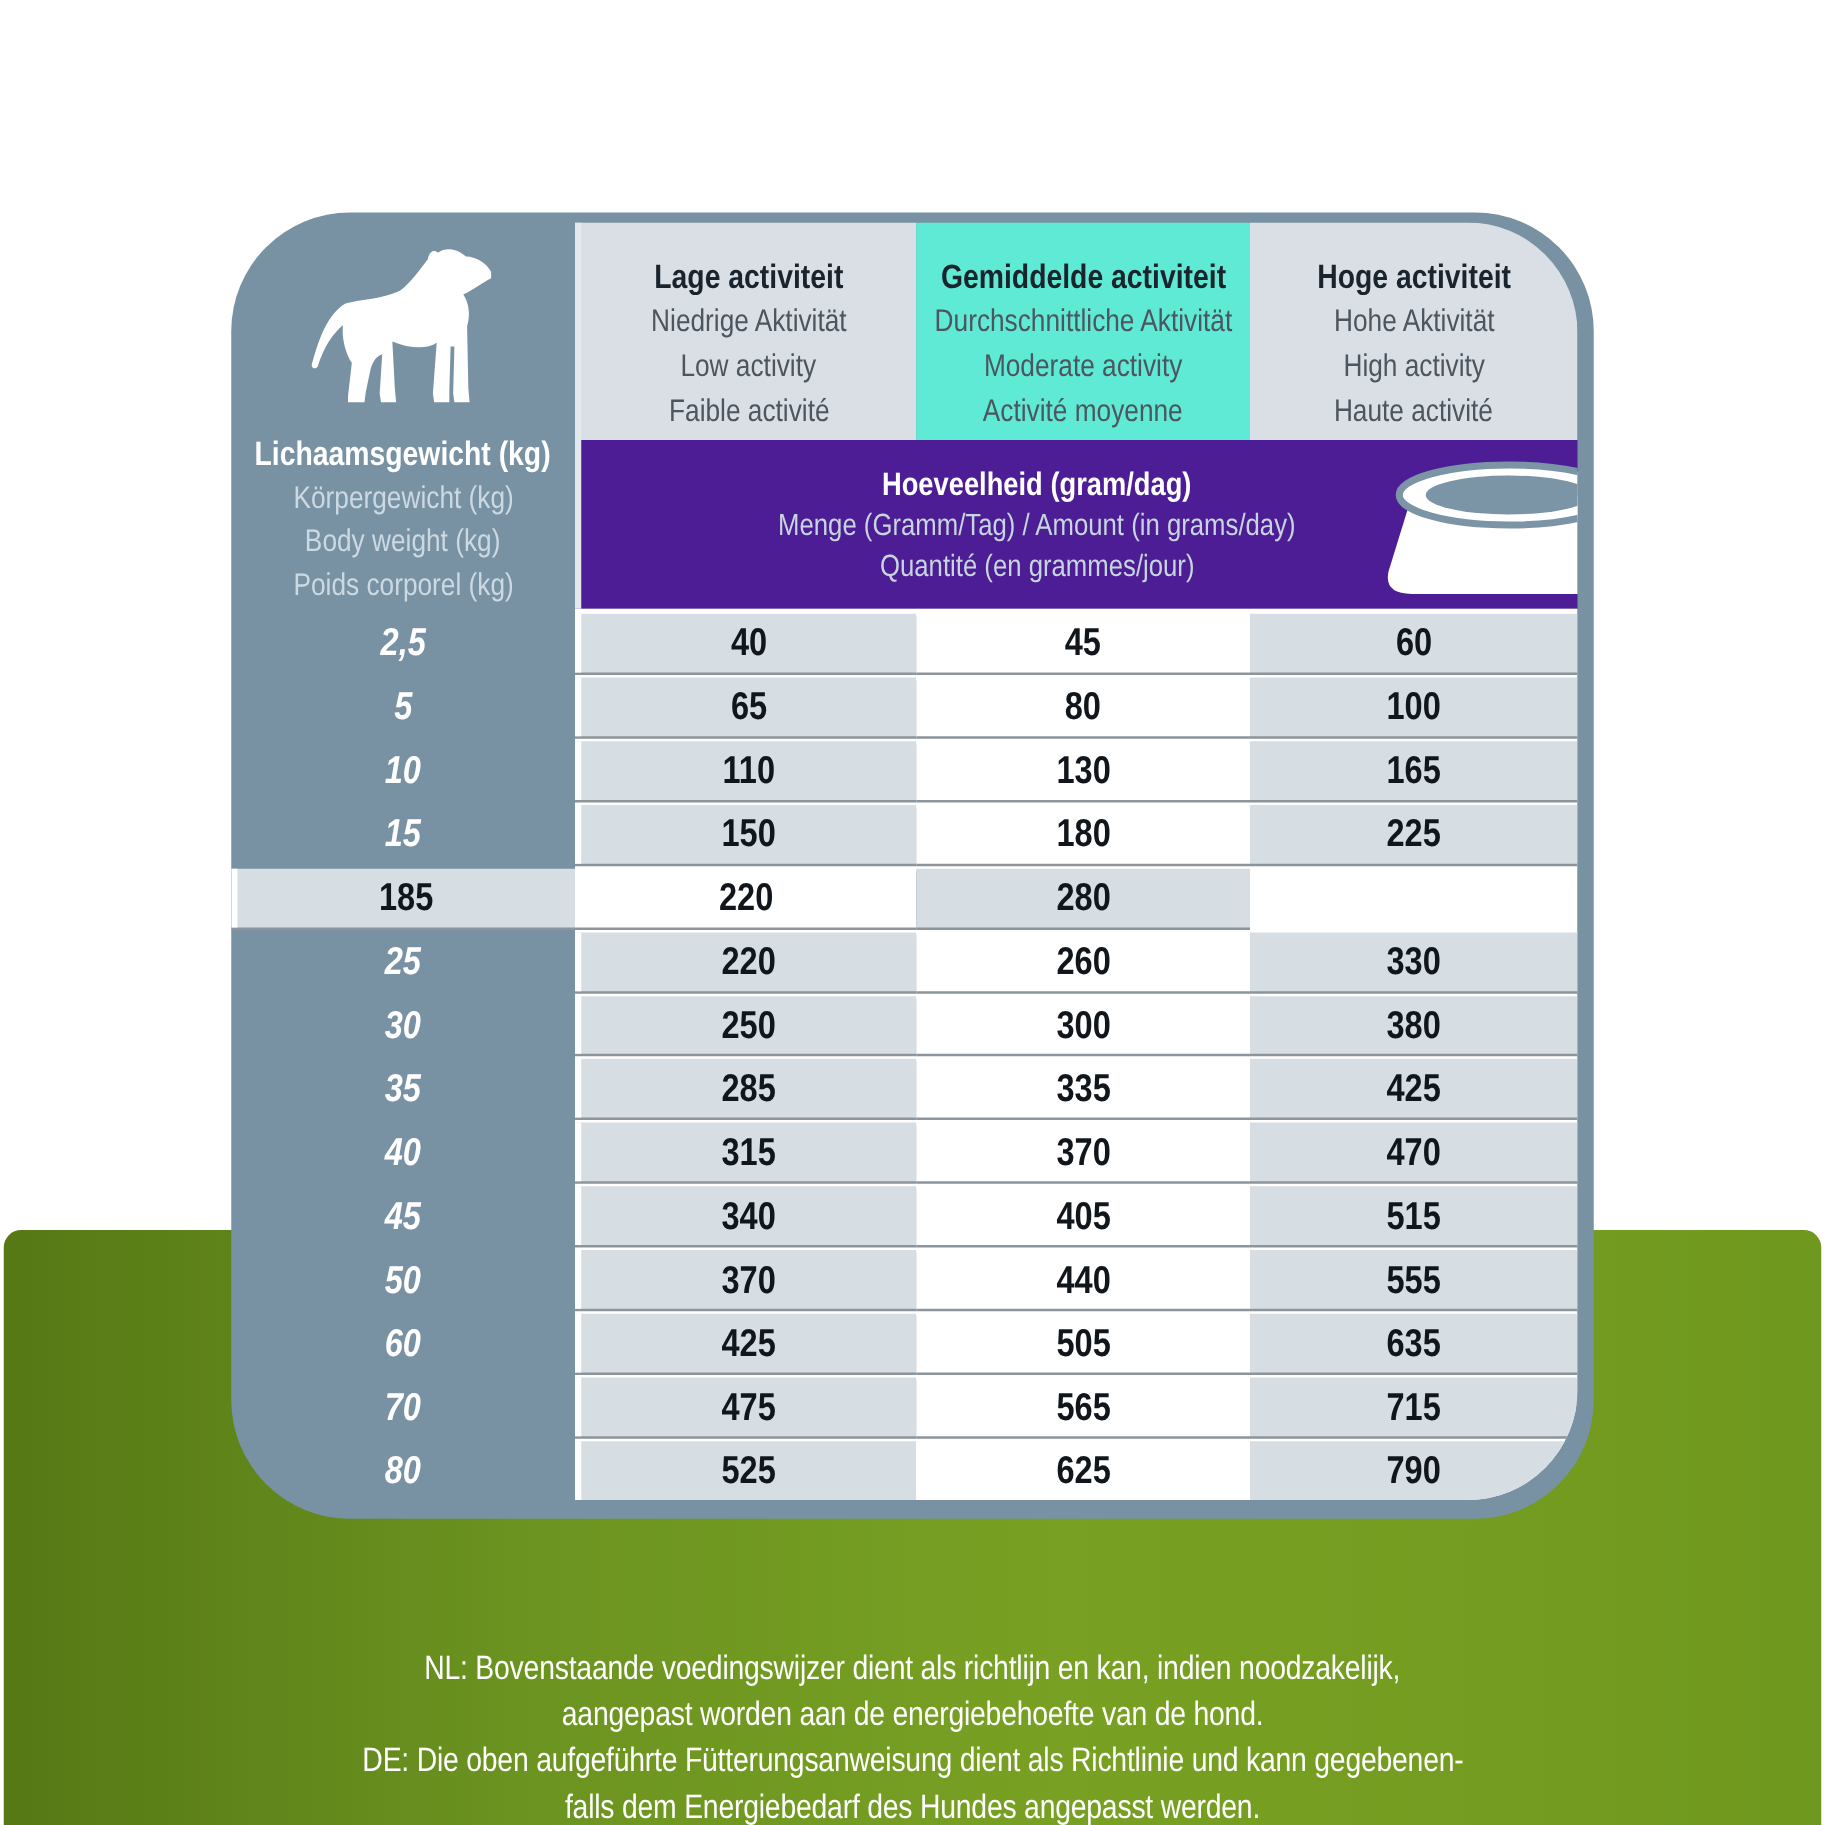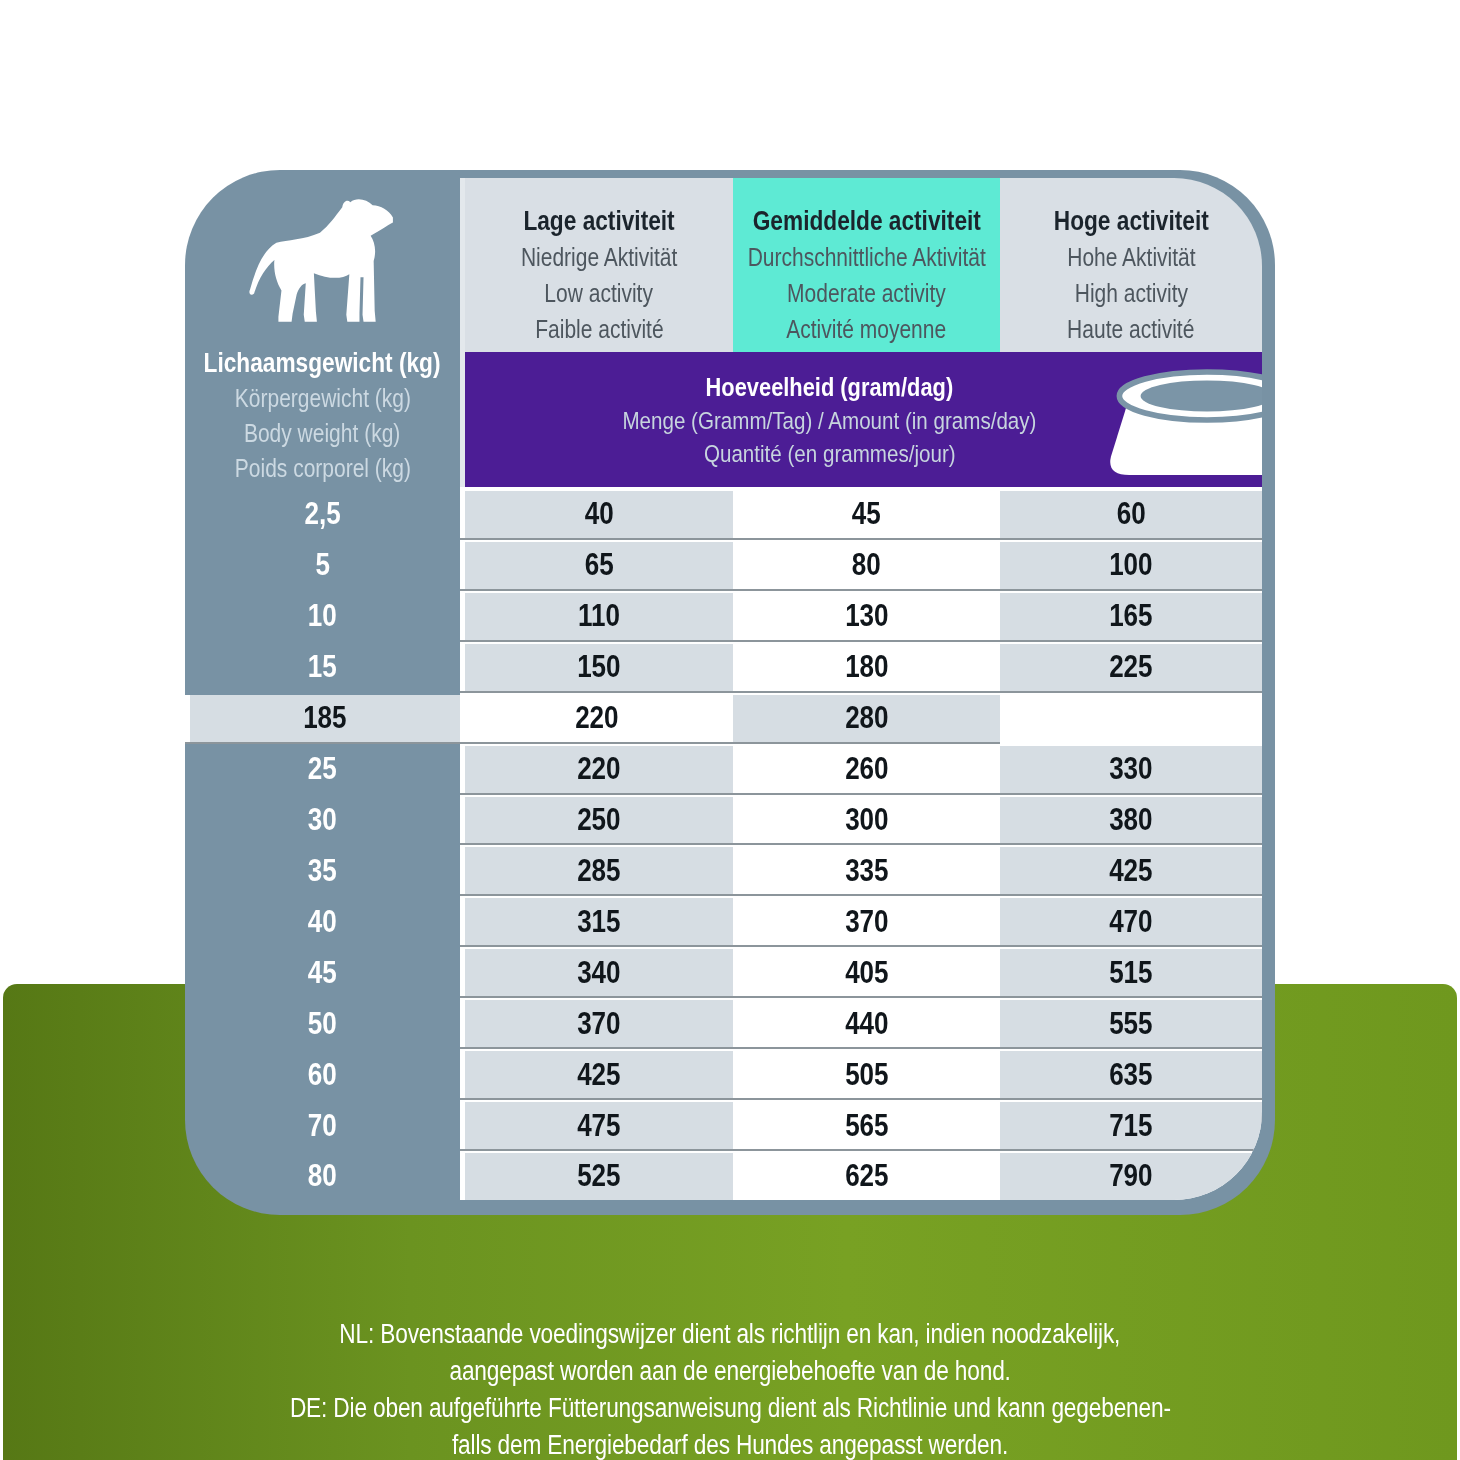--- a/index.html
+++ b/index.html
@@ -46,21 +46,21 @@
   .bowl-box{width:262px;display:flex;align-items:center;justify-content:center;}
 
   
   .rows-area{flex:1;position:relative;display:flex;flex-direction:column;
     padding-top:4px;gap:4px;}
   .rows-area::before{content:"";position:absolute;left:275px;right:0;top:0;bottom:0;
     background:#ffffff;}
   .t-row{flex:1;display:grid;grid-template-columns:275px 273px 267px 262px;
     position:relative;min-height:0;}
   .cell{display:flex;align-items:center;justify-content:center;}
-  .cell.w{font-weight:bold;font-size:31px;color:#ffffff;}
+  .cell.w{font-weight:bold;font-size:31px;color:#ffffff;font-style:italic;}
   .dc{font-weight:bold;font-size:31px;color:#10161b;}
   .dc.c1{background:#d6dde3;border-left:5px solid #ffffff;}
   .dc.c2{background:#ffffff;}
   .dc.c3{background:#d6dde3;}
   .t-row:not(:last-child) .dc{box-shadow:0 2px 0 #8c959b;}
 </style>
 </head>
 <body>
 
 <div class="page">

